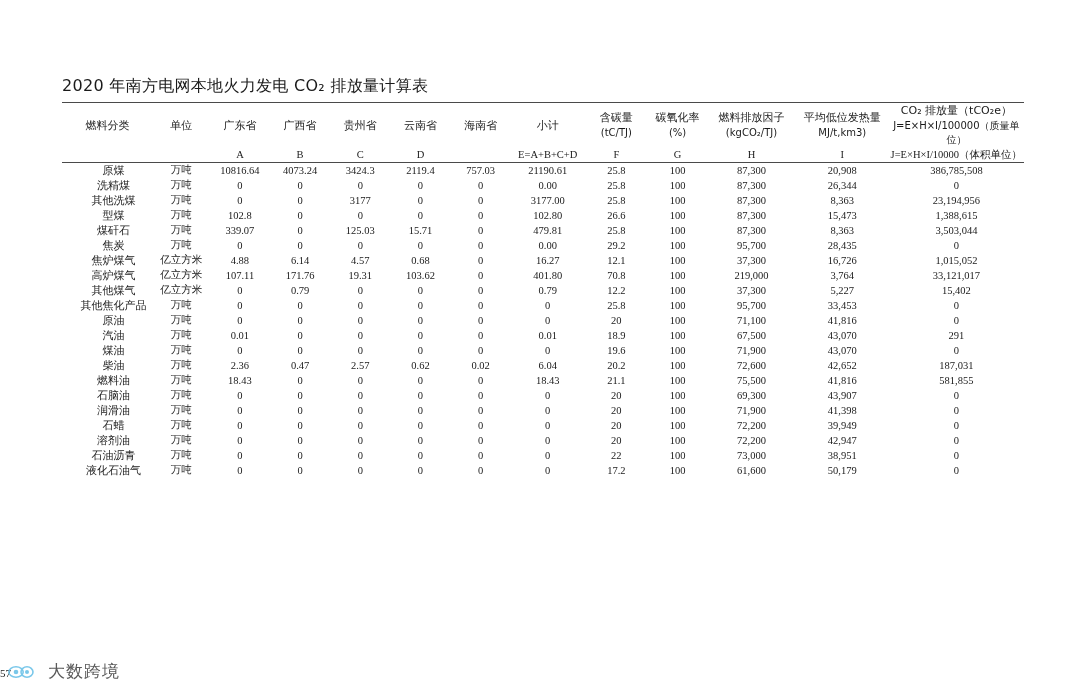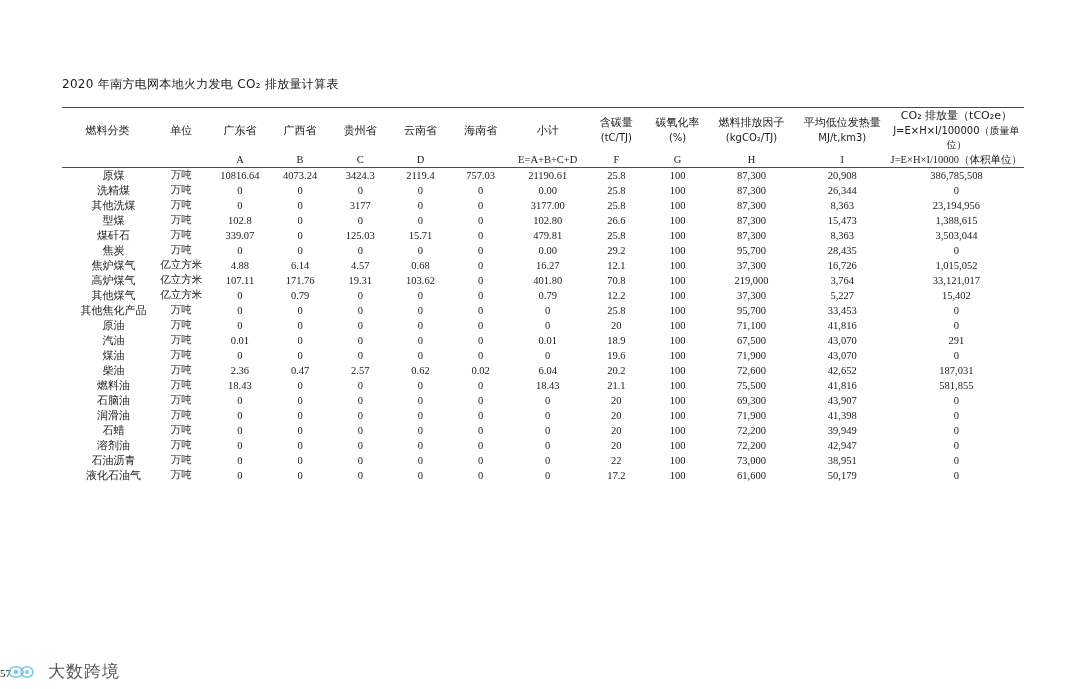--- a/index.html
+++ b/index.html
@@ -16,23 +16,23 @@
     overflow: hidden;
   }
   .page {
     position: relative;
     width: 1080px;
     height: 689px;
     box-sizing: border-box;
     padding: 76px 56px 0 62px;
   }
   .doc-title {
-    font-size: 12px;
+    font-size: 16px;
     letter-spacing: 0.3px;
-    padding-bottom: 14px;
+    padding-bottom: 5px;
     border-bottom: 1.2px solid #4a4a4a;
     margin: 0 0 0 0;
     white-space: nowrap;
   }
   table.main {
     border-collapse: collapse;
     width: 100%;
     table-layout: fixed;
     margin-top: 0;
   }

